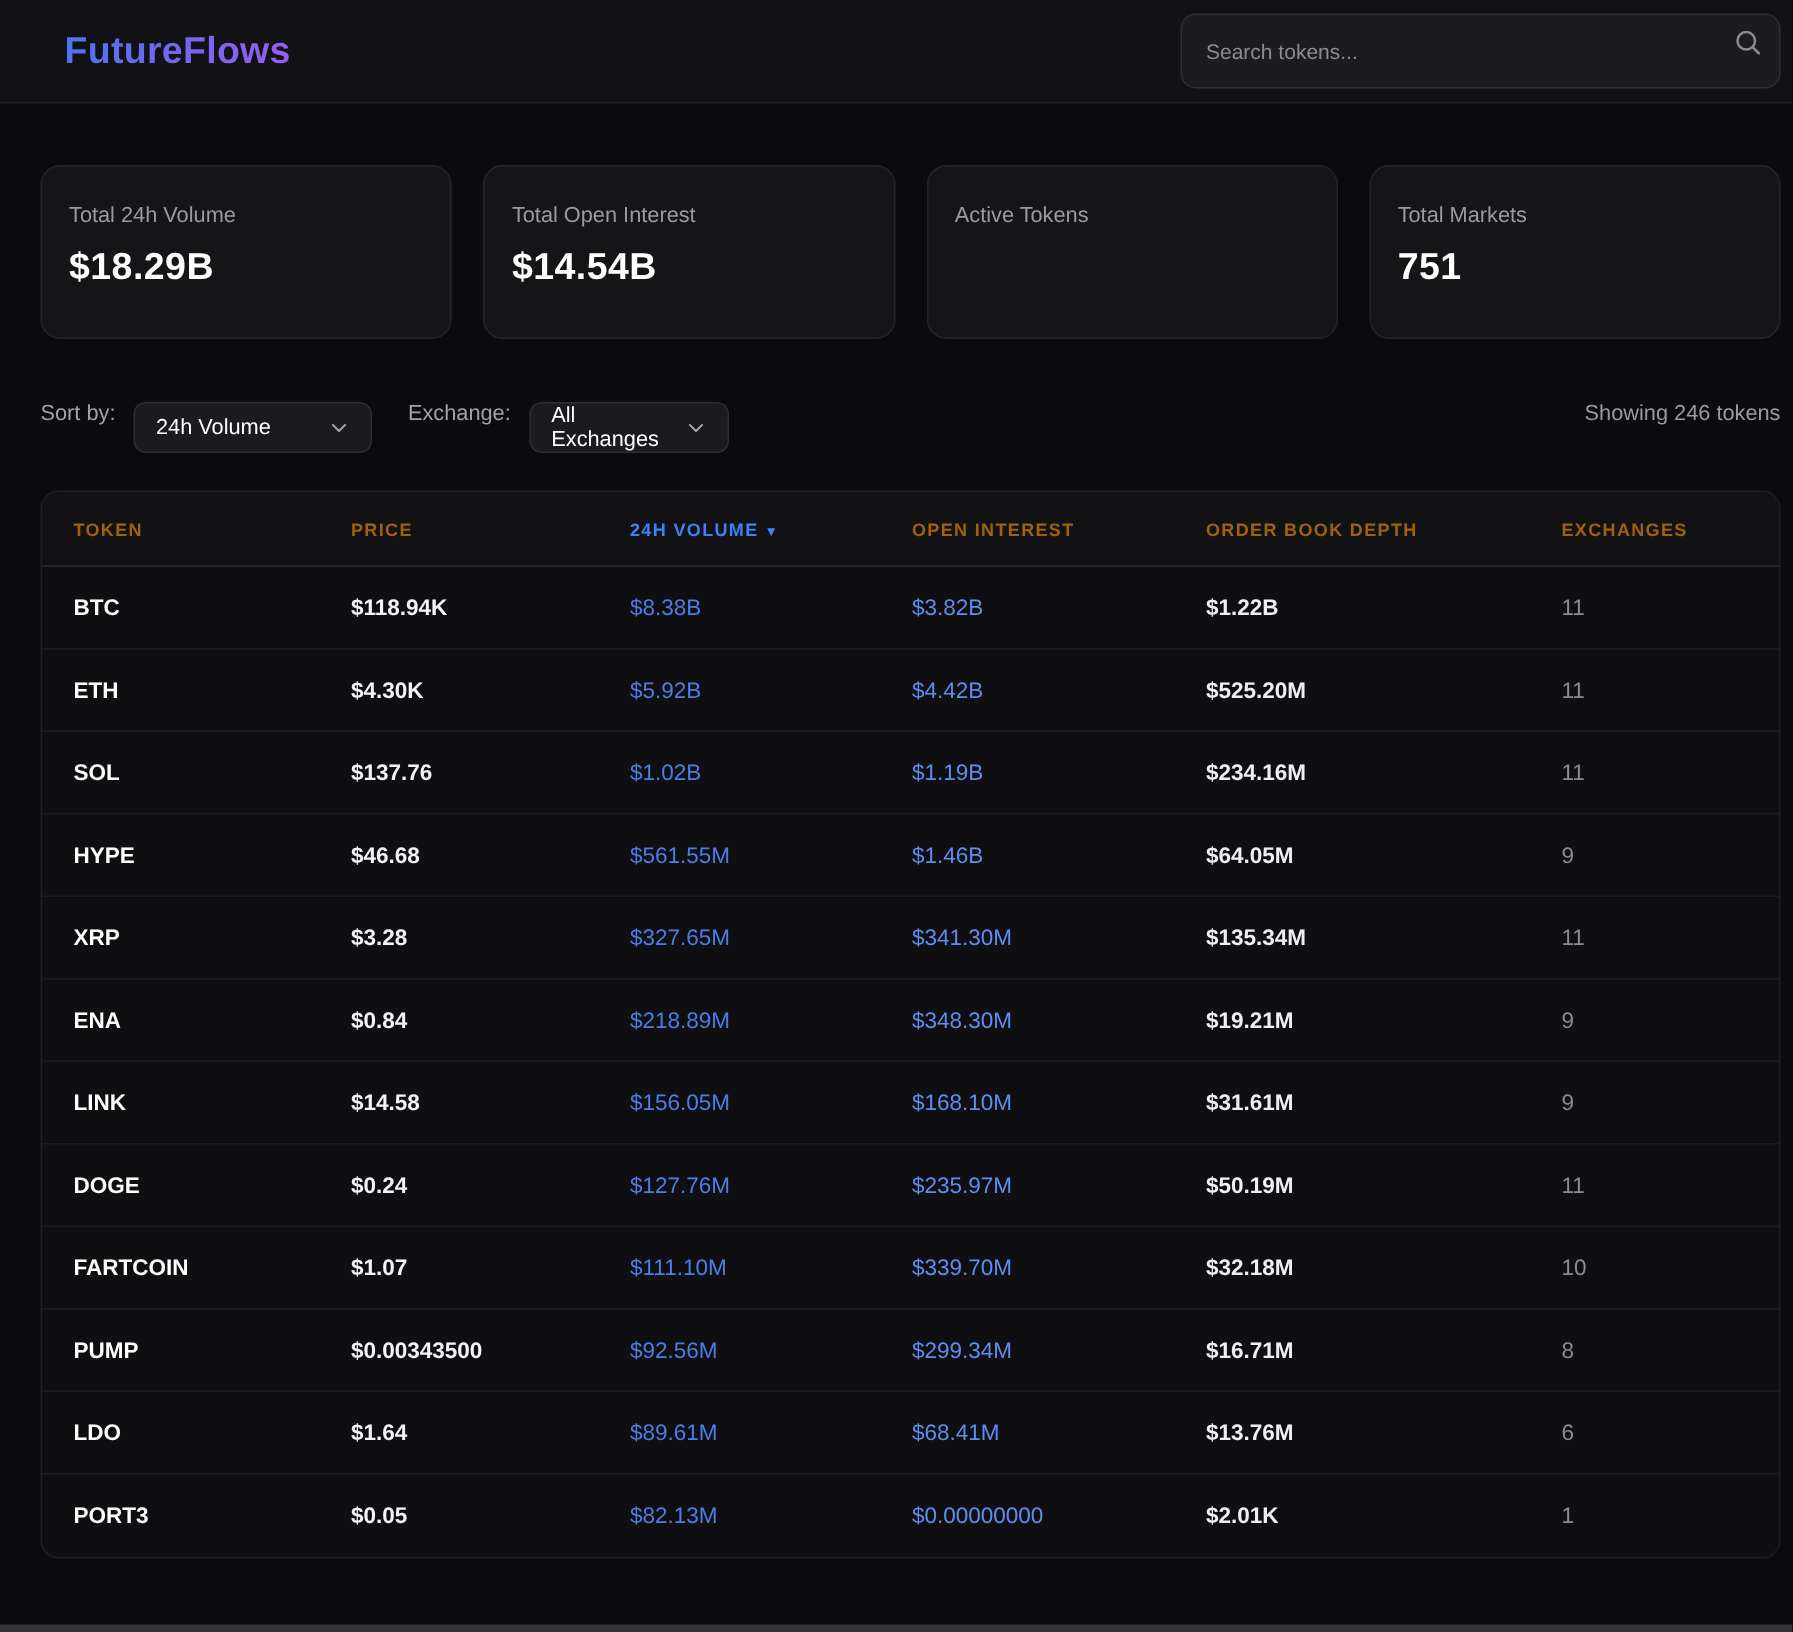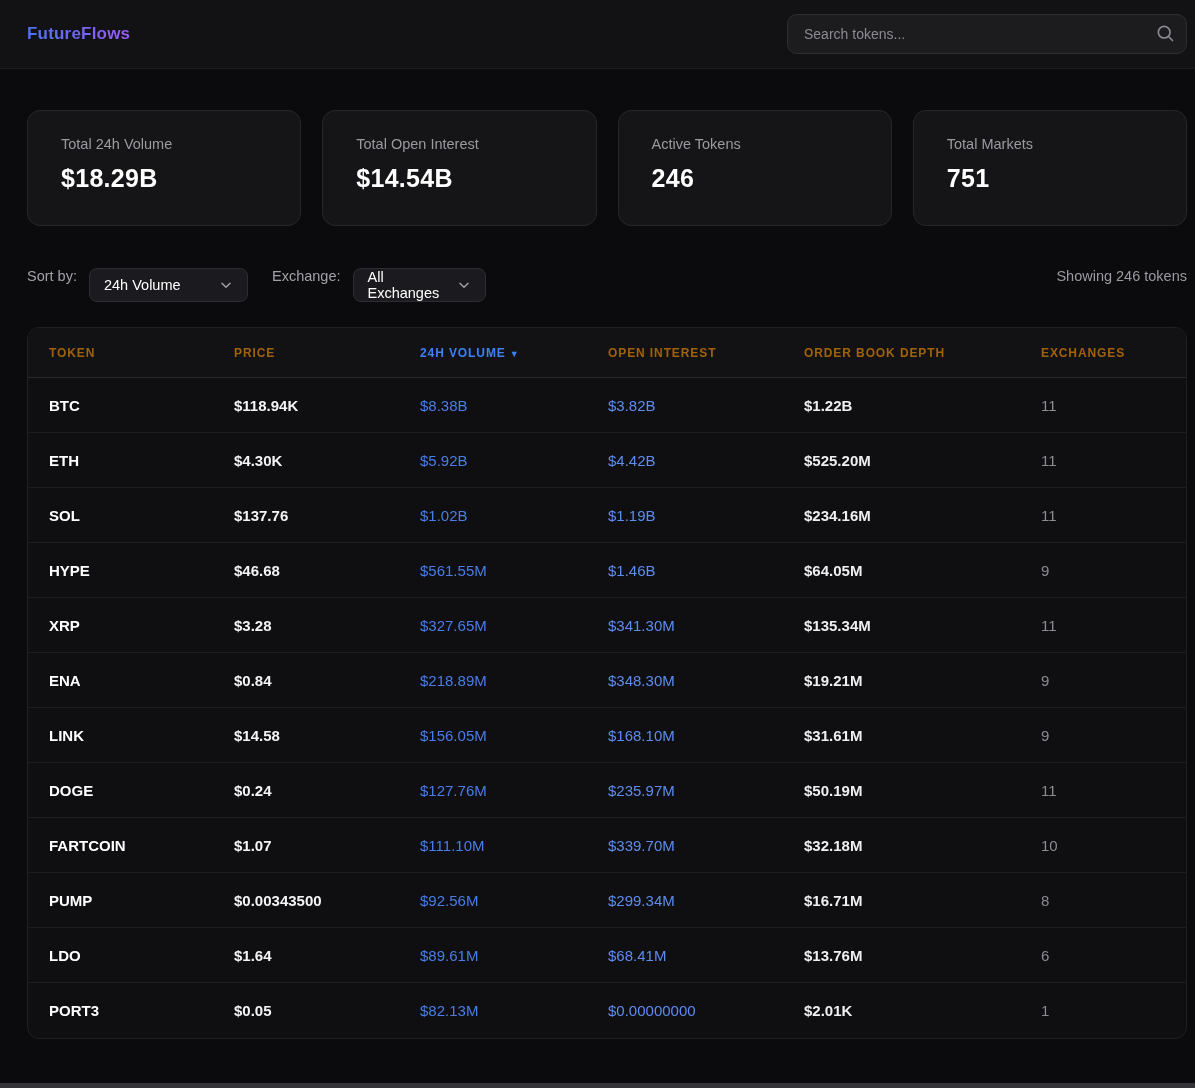--- a/index.html
+++ b/index.html
@@ -16,31 +16,32 @@
   .topbar {
     height: 69px;
     background: #121214;
     border-bottom: 1px solid #1d1d20;
     display: flex;
     align-items: center;
     justify-content: space-between;
     padding: 0 8px 0 27px;
   }
   .logo {
-    font-size: 17px;
+    font-size: 25px;
     font-weight: 700;
     letter-spacing: 0.2px;
     background: linear-gradient(90deg, #4d74f0 0%, #7a64f2 60%, #9a5cf6 100%);
     -webkit-background-clip: text;
     background-clip: text;
     color: transparent;
+    margin-left: 16px;
   }
   .search-wrap { position: relative; width: 400px; }
   .search-input {
-    width: 100%; height: 40px;
+    width: 100%; height: 50px;
     background: #1c1c1f;
     border: 1px solid #2e2e33;
     border-radius: 10px;
     color: #e7e7ea;
     font-size: 14px;
     font-family: "Liberation Sans", sans-serif;
     padding: 0 42px 0 16px;
     outline: none;
   }
   .search-input::placeholder { color: #8b8b92; }
@@ -58,21 +59,21 @@
     margin-top: 41px;
     display: grid;
     grid-template-columns: repeat(4, 1fr);
     gap: 21px;
   }
   .stat-card {
     height: 116px;
     background: #151517;
     border: 1px solid #26262a;
     border-radius: 13px;
-    padding: 25px 33px;
+    padding: 25px 18px;
   }
   .stat-label { font-size: 14.5px; color: #9a9aa1; }
   .stat-value { margin-top: 12px; font-size: 25px; font-weight: 700; color: #ffffff; letter-spacing: 0.3px; }
 
   
   .filters {
     margin-top: 42px;
     display: flex;
     align-items: flex-start;
     font-size: 14.5px;
@@ -167,21 +168,20 @@
     <div class="stat-card">
       <div class="stat-label">Total 24h Volume</div>
       <div class="stat-value">$18.29B</div>
     </div>
     <div class="stat-card">
       <div class="stat-label">Total Open Interest</div>
       <div class="stat-value">$14.54B</div>
     </div>
     <div class="stat-card">
       <div class="stat-label">Active Tokens</div>
-      <div class="stat-value">246</div>
     </div>
     <div class="stat-card">
       <div class="stat-label">Total Markets</div>
       <div class="stat-value">751</div>
     </div>
   </div>
 
   <div class="filters">
     <span class="filter-label">Sort by:</span>
     <div class="select sort">

